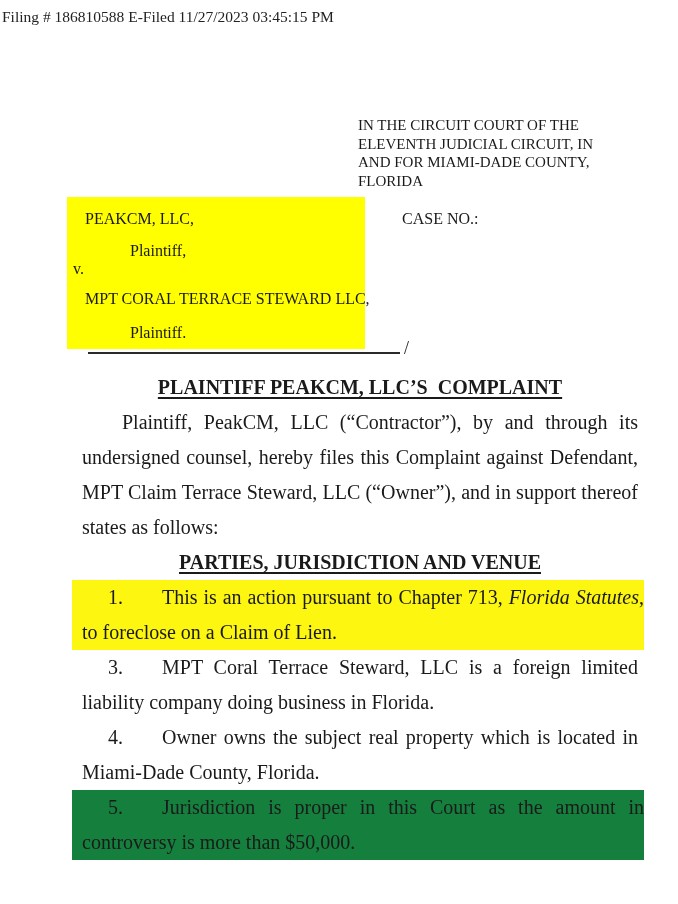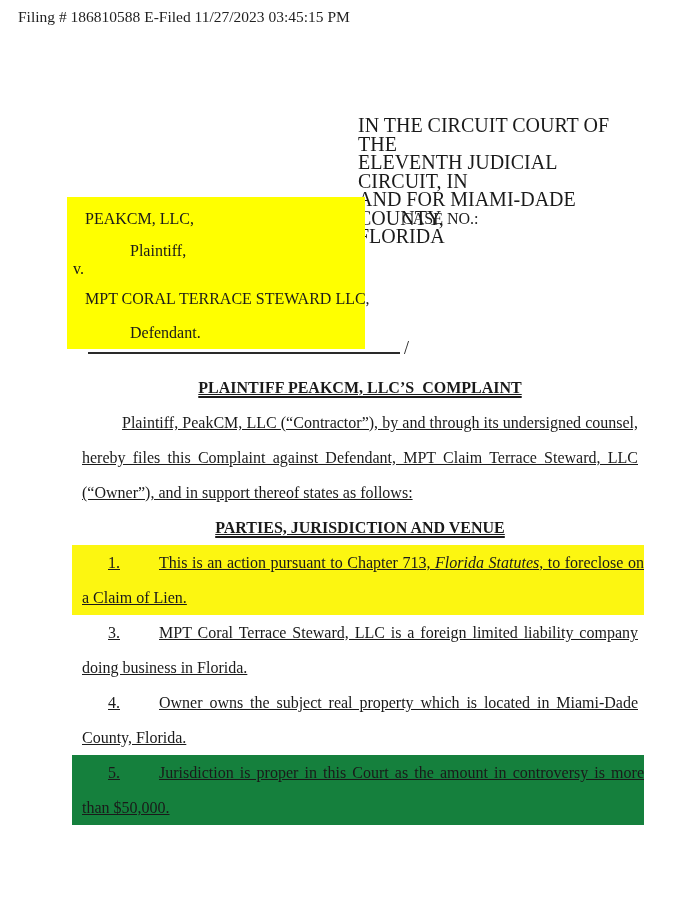--- a/index.html
+++ b/index.html
@@ -5,27 +5,27 @@
   html,body{margin:0;padding:0;background:#ffffff;}
   .page{
     position:relative;
     width:678px;height:904px;
     background:#ffffff;
     font-family:"Liberation Serif","DejaVu Serif",serif;
     color:#1a1a1a;
     overflow:hidden;
   }
   .filing-header{
-    position:absolute;left:18px;top:7px;
+    position:absolute;left:2px;top:7px;
     font-size:15.5px;line-height:20px;color:#222;
     white-space:nowrap;
   }
   .court-block{
     position:absolute;left:358px;top:116px;width:252px;
-    font-size:20px;line-height:18.5px;
+    font-size:15px;line-height:18.5px;
   }
   .caption-highlight{
     position:absolute;left:67px;top:197px;width:298px;height:152px;
   }
   .cap-line{position:absolute;font-size:16px;line-height:20px;white-space:nowrap;}
   .cap-plaintiff-name{left:18px;top:12px;}
   .cap-plaintiff-role{left:63px;top:44px;}
   .cap-versus{left:6px;top:62px;}
   .cap-defendant-name{left:18px;top:92px;}
   .case-no{
@@ -39,21 +39,21 @@
   .caption-rule{
     position:absolute;left:88px;top:330px;width:312px;height:22px;
     border-bottom:2px solid #2a2a2a;
   }
   .caption-rule .slash{
     position:absolute;right:-9px;bottom:-5px;
     font-size:18px;line-height:18px;
   }
   .content{
     position:absolute;left:82px;top:370px;width:556px;
-    font-size:16px;line-height:35px;text-decoration:underline;
+    font-size:20px;line-height:35px;
   }
   .doc-title,.section-heading{
     text-align:center;font-weight:bold;
   }
   .doc-title span,.section-heading span{
     text-decoration:underline;
     text-decoration-thickness:1.5px;
     text-underline-offset:3px;
     white-space:pre;
   }
@@ -85,21 +85,21 @@
 
   <div class="caption-highlight" style="background: rgb(255, 255, 0);">
     <div class="cap-line cap-plaintiff-name">PEAKCM, LLC,</div>
     <div class="cap-line cap-plaintiff-role">Plaintiff,</div>
     <div class="cap-line cap-versus">v.</div>
     <div class="cap-line cap-defendant-name">MPT CORAL TERRACE STEWARD LLC,</div>
   </div>
 
   <div class="case-no">CASE NO.:</div>
 
-  <div class="defendant-role">Defendant.</div>
+  <div class="defendant-role">Plaintiff.</div>
 
   <div class="caption-rule">
     <span class="slash">/</span>
   </div>
 
   <div class="content">
 
     <div class="doc-title"><span>PLAINTIFF PEAKCM, LLC’S  COMPLAINT</span></div>
 
     <div class="para intro">Plaintiff, PeakCM, LLC (“Contractor”), by and through its undersigned counsel, hereby files this Complaint against Defendant, MPT Claim Terrace Steward, LLC (“Owner”), and in support thereof states as follows:</div>

